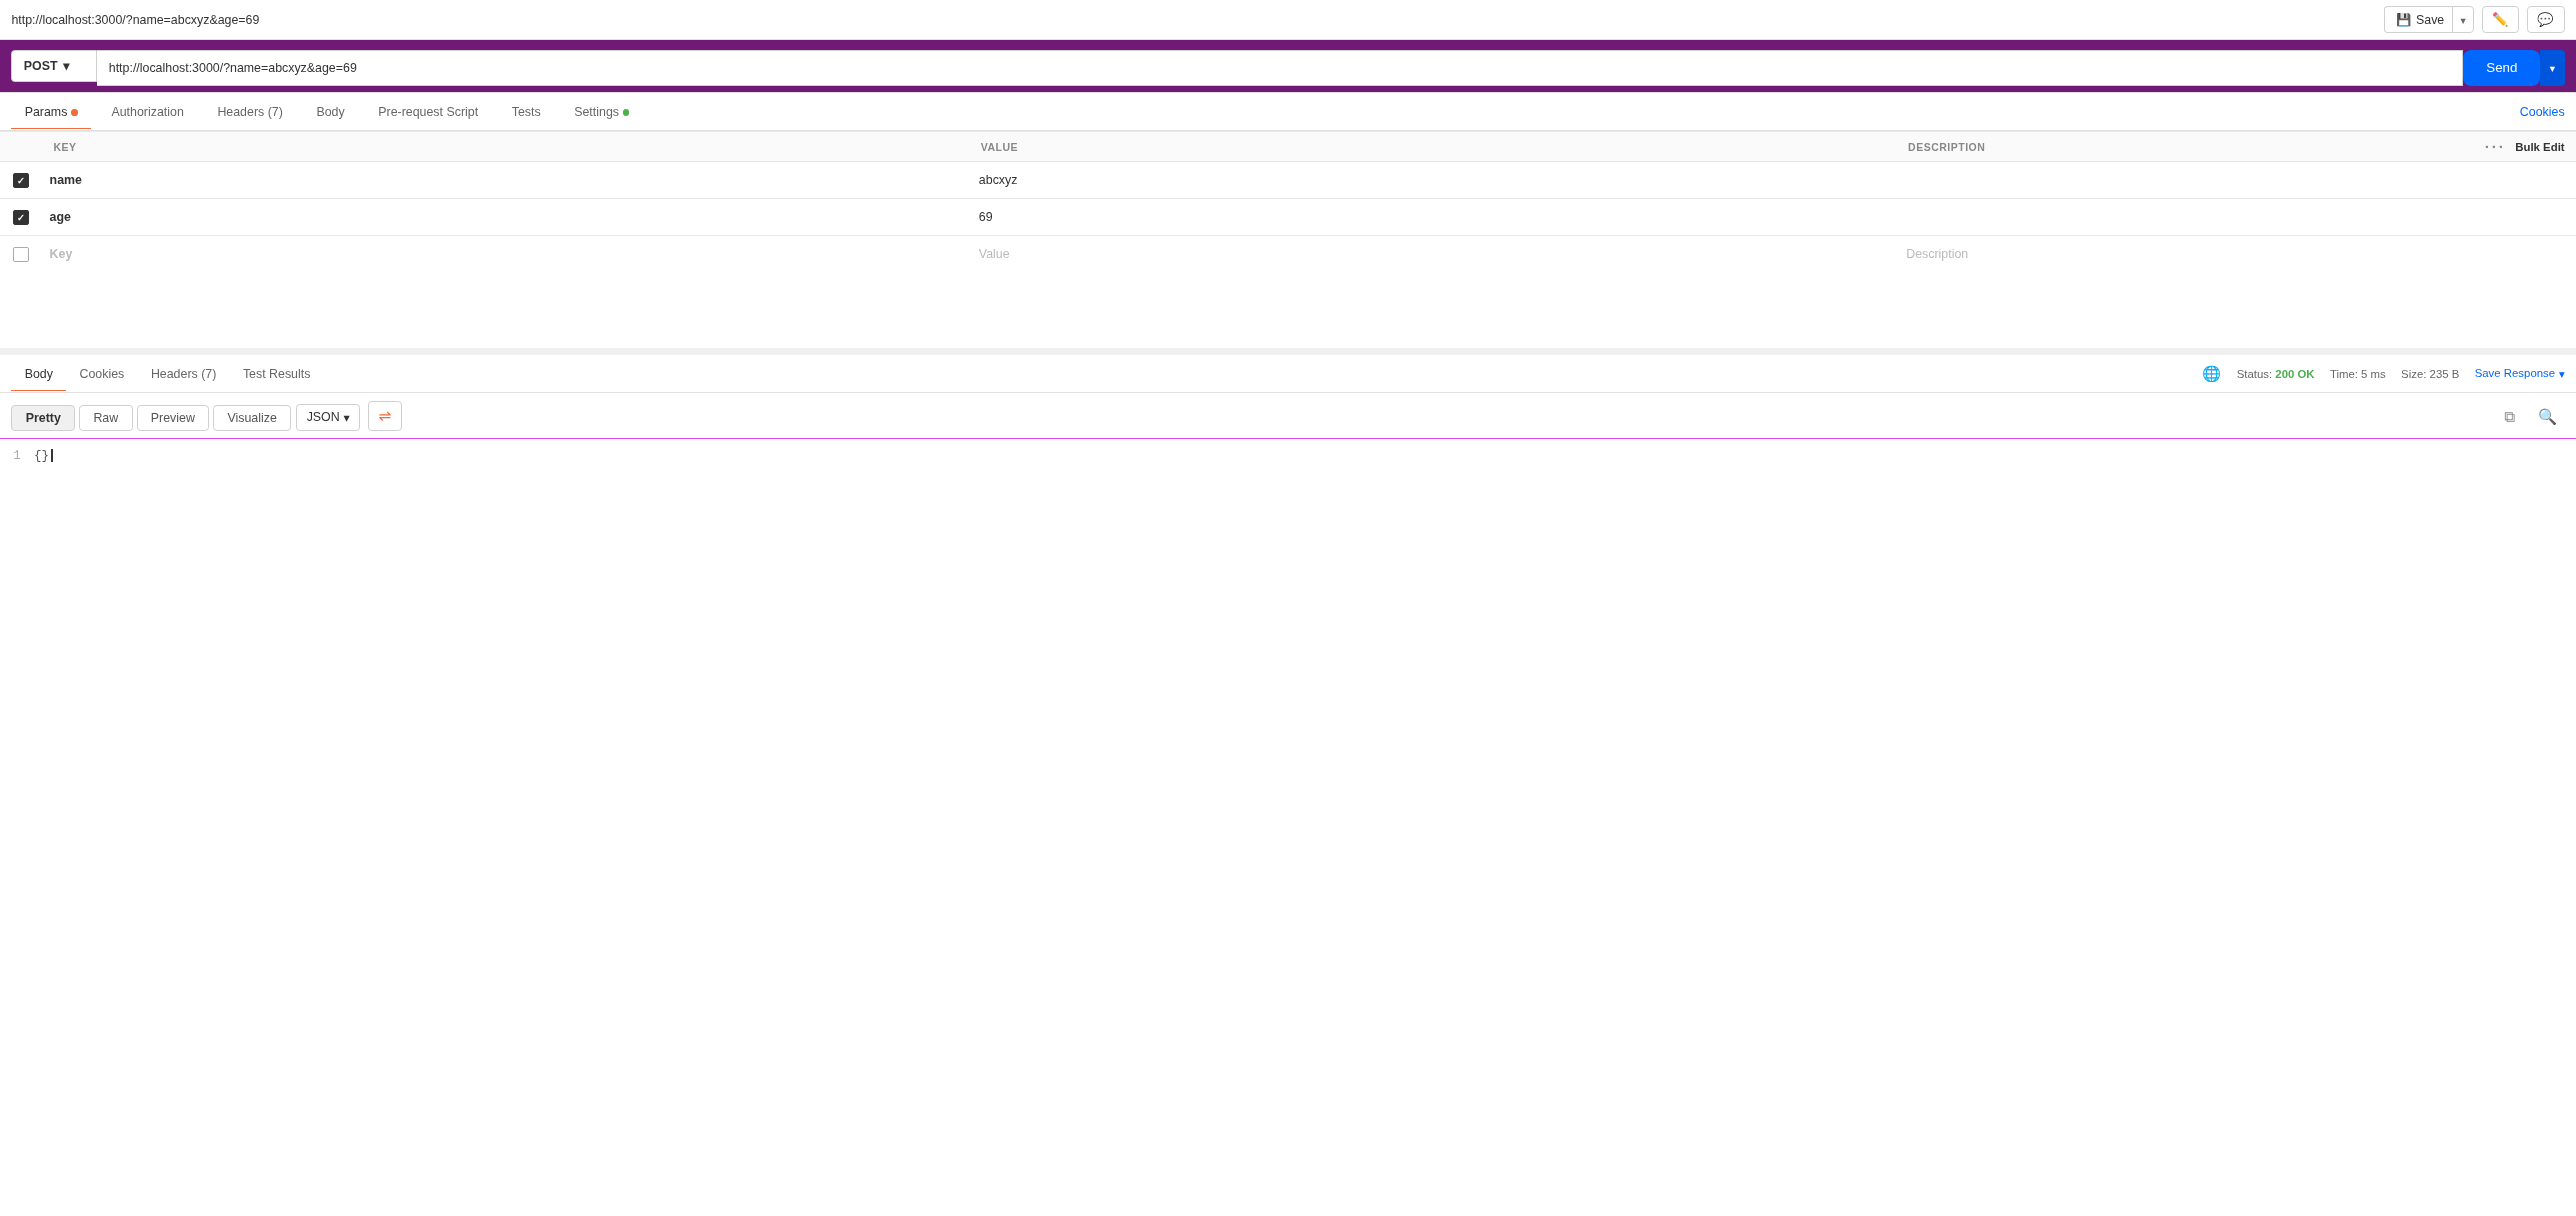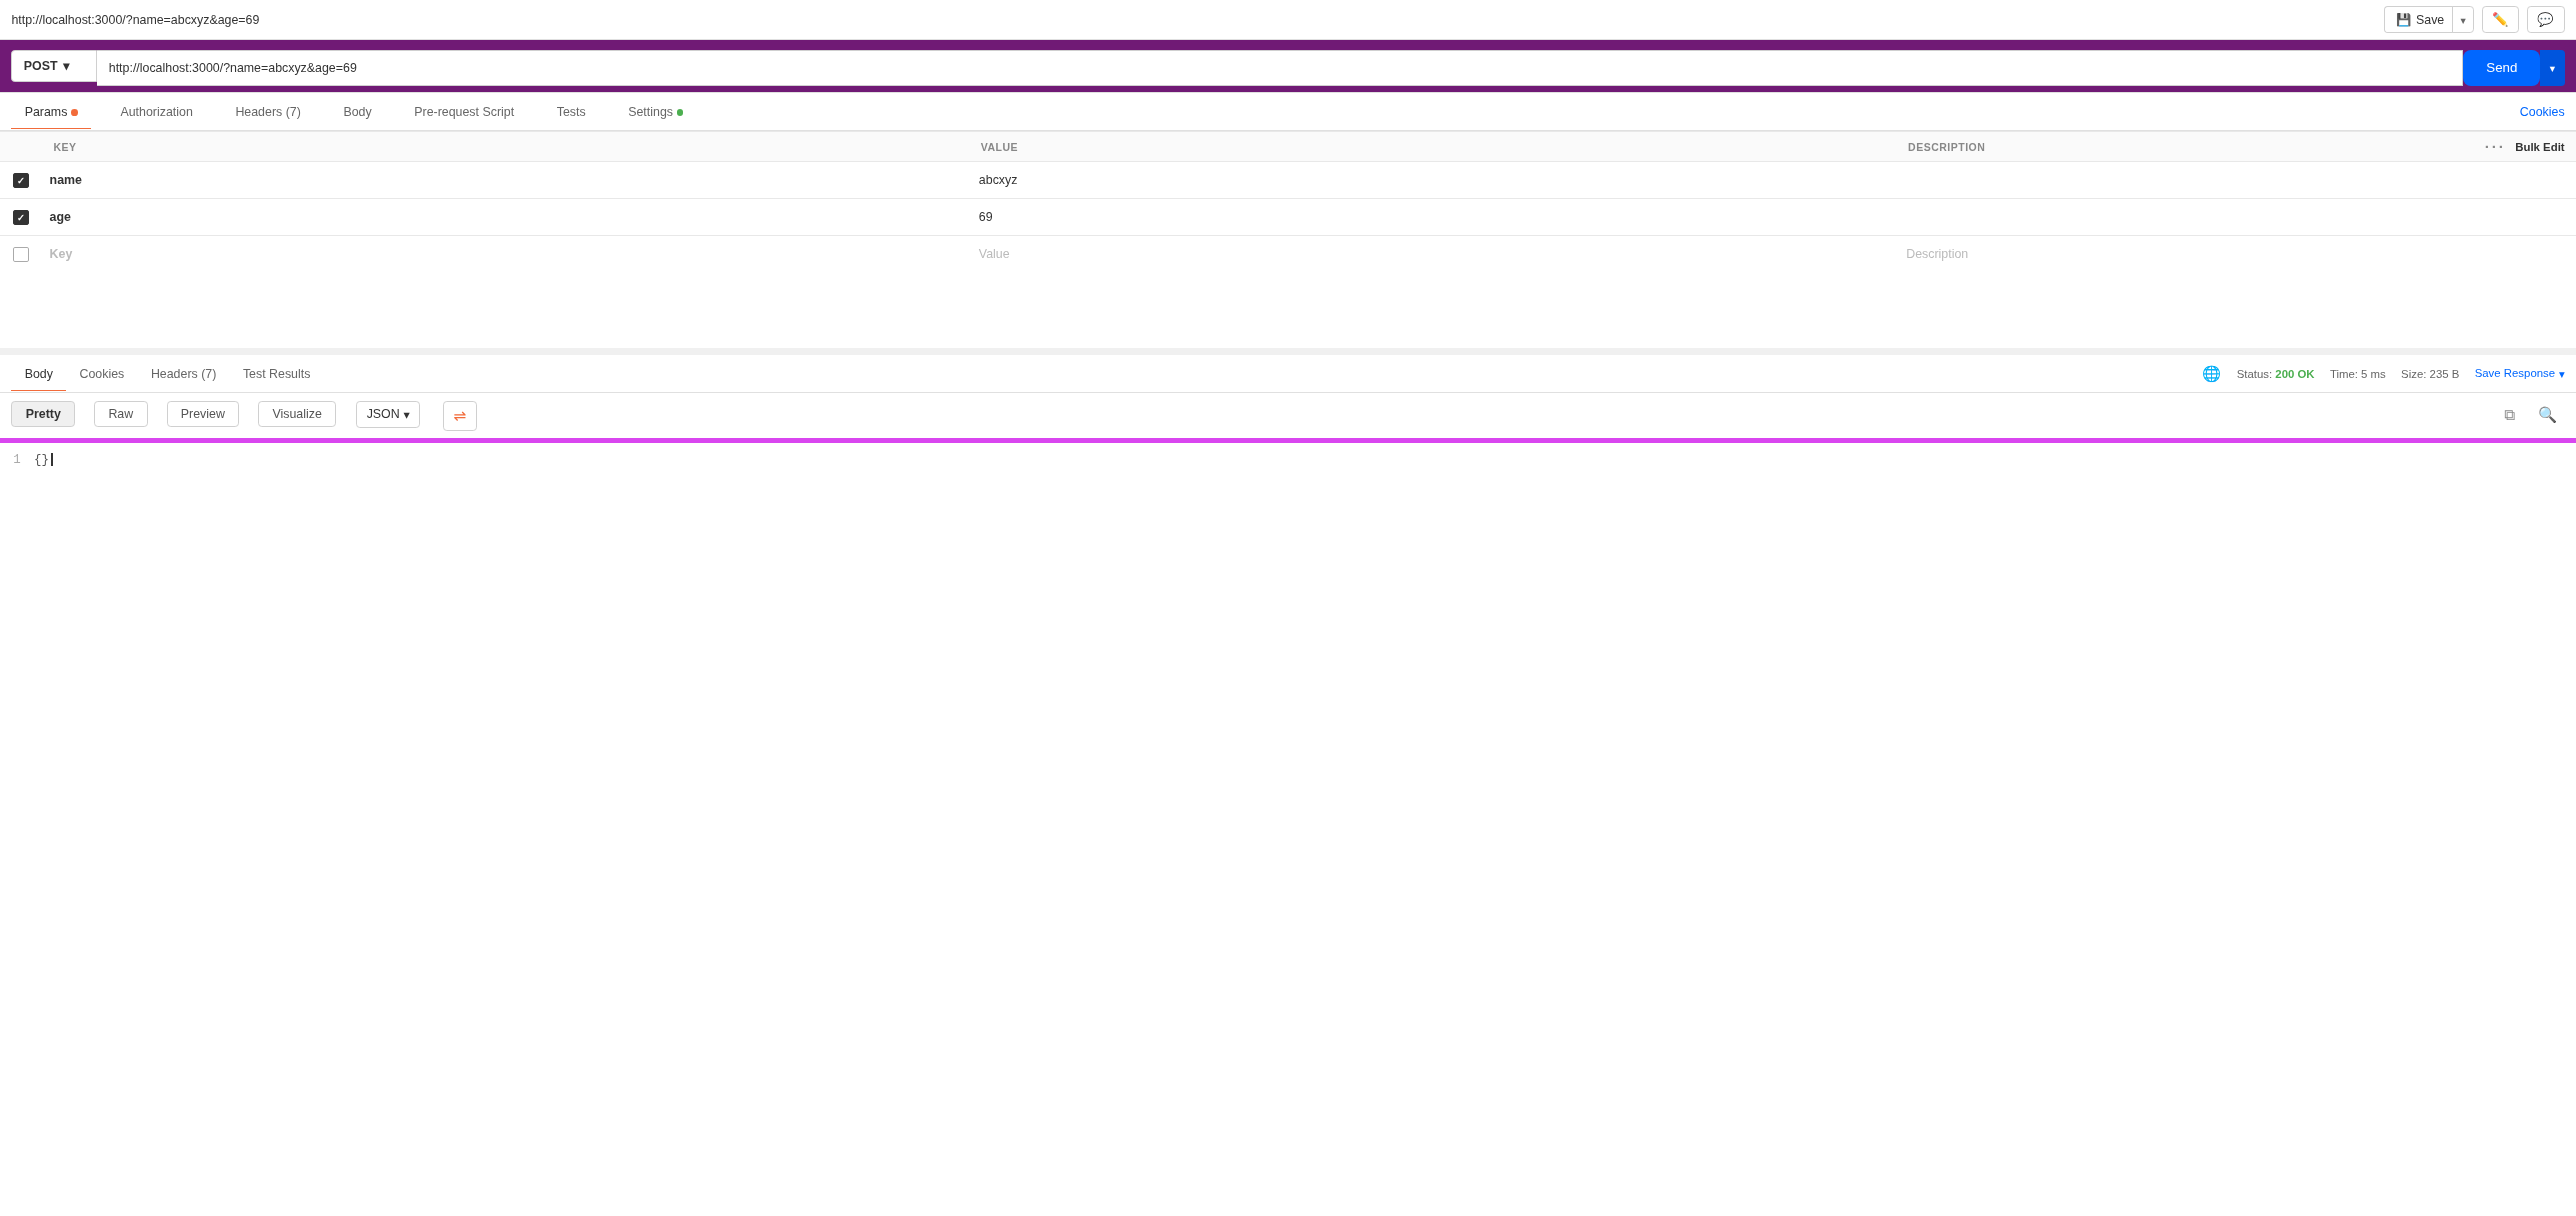--- a/index.html
+++ b/index.html
@@ -57,21 +57,21 @@
     .send-chevron {
       background: #0055dd; color: #fff; border: none;
       padding: 7.6px 9.5px; font-size: 10.5px; cursor: pointer;
       border-radius: 0 3.8px 3.8px 0; height: 36px;
     }
 
     
     .tabs {
       display: flex; align-items: center;
       padding: 0 11.4px; border-bottom: 1px solid #e0e0e0;
-      height: 38px; gap: 16px;
+      height: 38px; gap: 7px;
     }
     .tab {
       padding: 9.5px 13.3px; font-size: 12.4px; color: #666;
       cursor: pointer; border-bottom: 1.9px solid transparent;
       margin-bottom: -1px; white-space: nowrap;
     }
     .tab.active { color: #333; border-bottom: 1.9px solid #f26b3a; font-weight: 500; }
     .tab .dot { display: inline-block; width: 6.7px; height: 6.7px; border-radius: 50%; background: #4caf50; margin-left: 3.8px; vertical-align: middle; }
     .tab .dot.orange { background: #f26b3a; }
     .tabs-right { margin-left: auto; color: #0067ff; cursor: pointer; font-size: 12.4px; }
@@ -127,22 +127,22 @@
     .response-meta {
       margin-left: auto; display: flex; align-items: center; gap: 15.3px;
       font-size: 11.4px; color: #666;
     }
     .status-ok { color: #4caf50; font-weight: 600; }
     .save-response-btn { color: #0067ff; cursor: pointer; font-weight: 500; display: flex; gap: 3.8px; }
     .globe-icon { font-size: 15.3px; color: #888; }
 
     
     .response-toolbar {
-      display: flex; align-items: flex-start; padding: 7.6px 11.4px; gap: 19px;
-      border-bottom: 5px solid #d946ef;
+      display: flex; align-items: flex-end; padding: 7.6px 11.4px; gap: 4px;
+      border-bottom: 1px solid #d946ef;
     }
     .view-btn {
       padding: 4.8px 13.3px; font-size: 12.4px; border: 1px solid #d0d0d0;
       background: #fff; cursor: pointer; border-radius: 3.8px; color: #555;
     }
     .view-btn.active { background: #f0f0f0; font-weight: 600; color: #333; }
     .format-select {
       display: flex; align-items: center; gap: 3.8px;
       border: 1px solid #d0d0d0; border-radius: 3.8px;
       padding: 4.8px 9.5px; cursor: pointer; font-size: 12.4px; color: #333;

